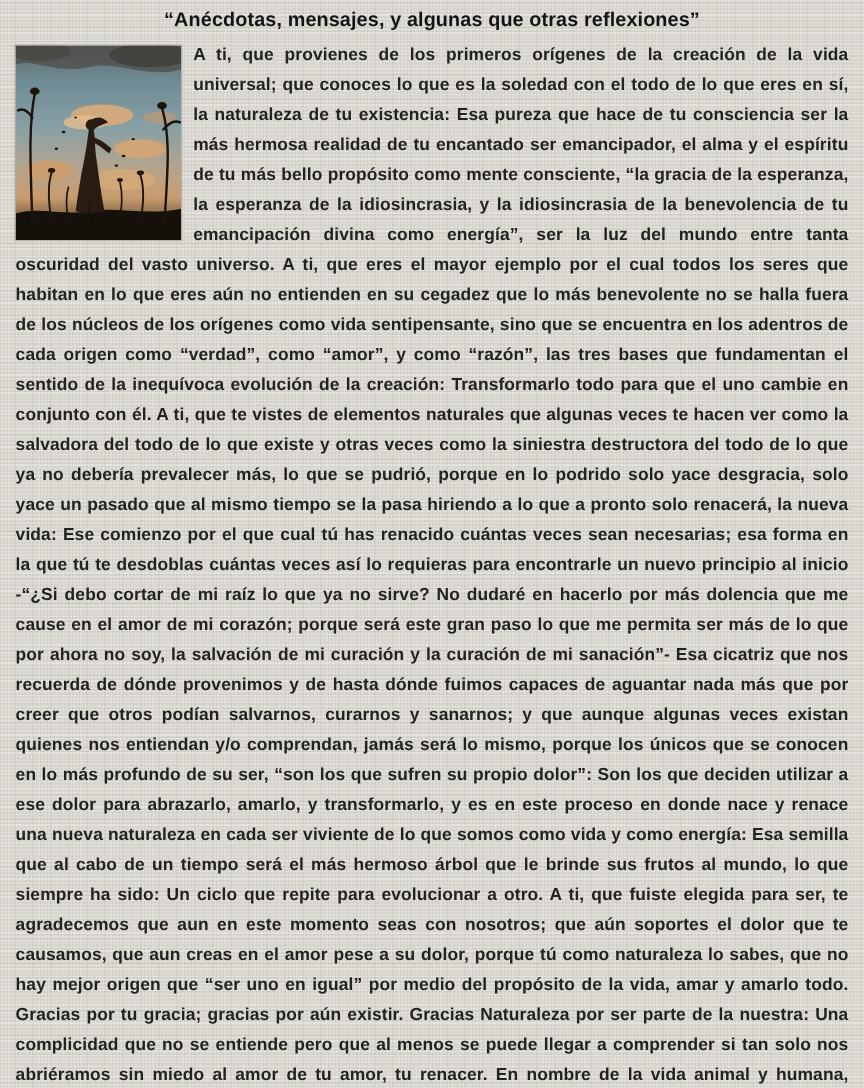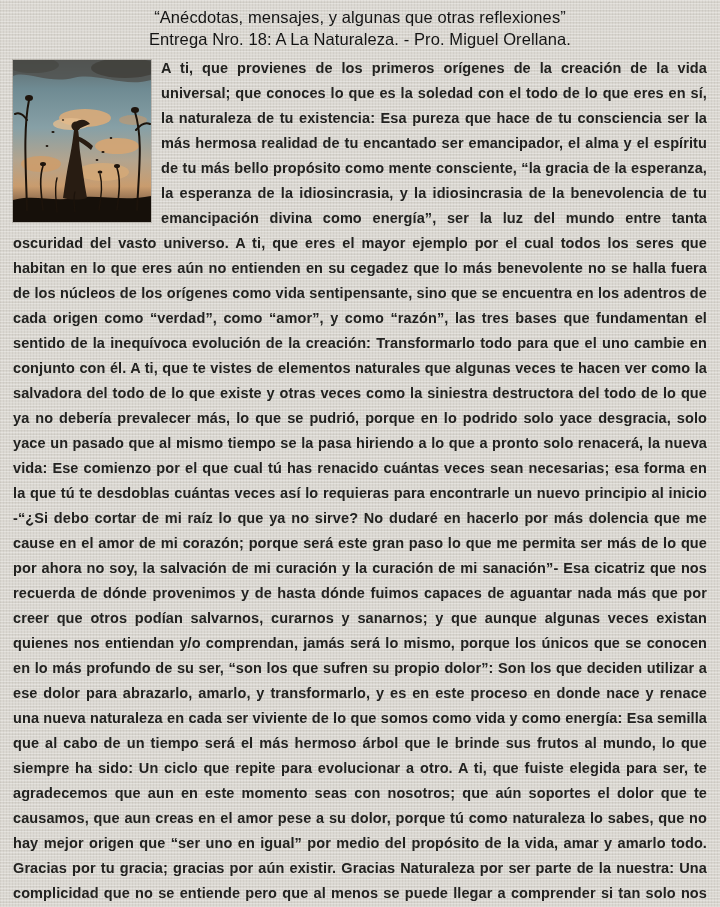--- a/index.html
+++ b/index.html
@@ -11,21 +11,21 @@
       repeating-linear-gradient(0deg, rgba(255,255,255,.28) 0 1px, rgba(0,0,0,0) 1px 3px),
       repeating-linear-gradient(90deg, rgba(125,120,110,.10) 0 1px, rgba(0,0,0,0) 1px 3px),
       repeating-linear-gradient(0deg, rgba(125,120,110,.07) 0 1px, rgba(0,0,0,0) 1px 4px);
   }
   .page{
     width:720px;height:907px;box-sizing:border-box;
     padding:6px 13px 4px 13px;overflow:hidden;
   }
   .header{
     text-align:center;
-    font-weight:normal;
+    font-weight:bold;
     font-size:16.5px;
     line-height:22px;
     color:#141414;
     letter-spacing:.1px;
     margin-bottom:6px;
   }
   .header .title{display:block;}
   .header .subtitle{display:block;}
   .article{
     font-size:14.5px;
@@ -45,21 +45,20 @@
   }
   .photo svg{display:block;}
 </style>
 </head>
 <body>
 
 <div class="page">
 
   <div class="header">
     <span class="title">“Anécdotas, mensajes, y algunas que otras reflexiones”</span>
-    <span class="subtitle">Entrega Nro. 18: A La Naturaleza. - Pro. Miguel Orellana.</span>
   </div>
 
   <div class="article">
 
     <div class="photo" role="img" aria-label="Pintura de la silueta de una mujer en un campo al atardecer">
       <svg width="138" height="162" viewBox="0 0 138 162" xmlns="http://www.w3.org/2000/svg">
         <defs>
           <linearGradient id="sky" x1="0" y1="0" x2="0" y2="1">
             <stop offset="0" stop-color="#5e6a6c"></stop>
             <stop offset="0.18" stop-color="#6f8b93"></stop>

